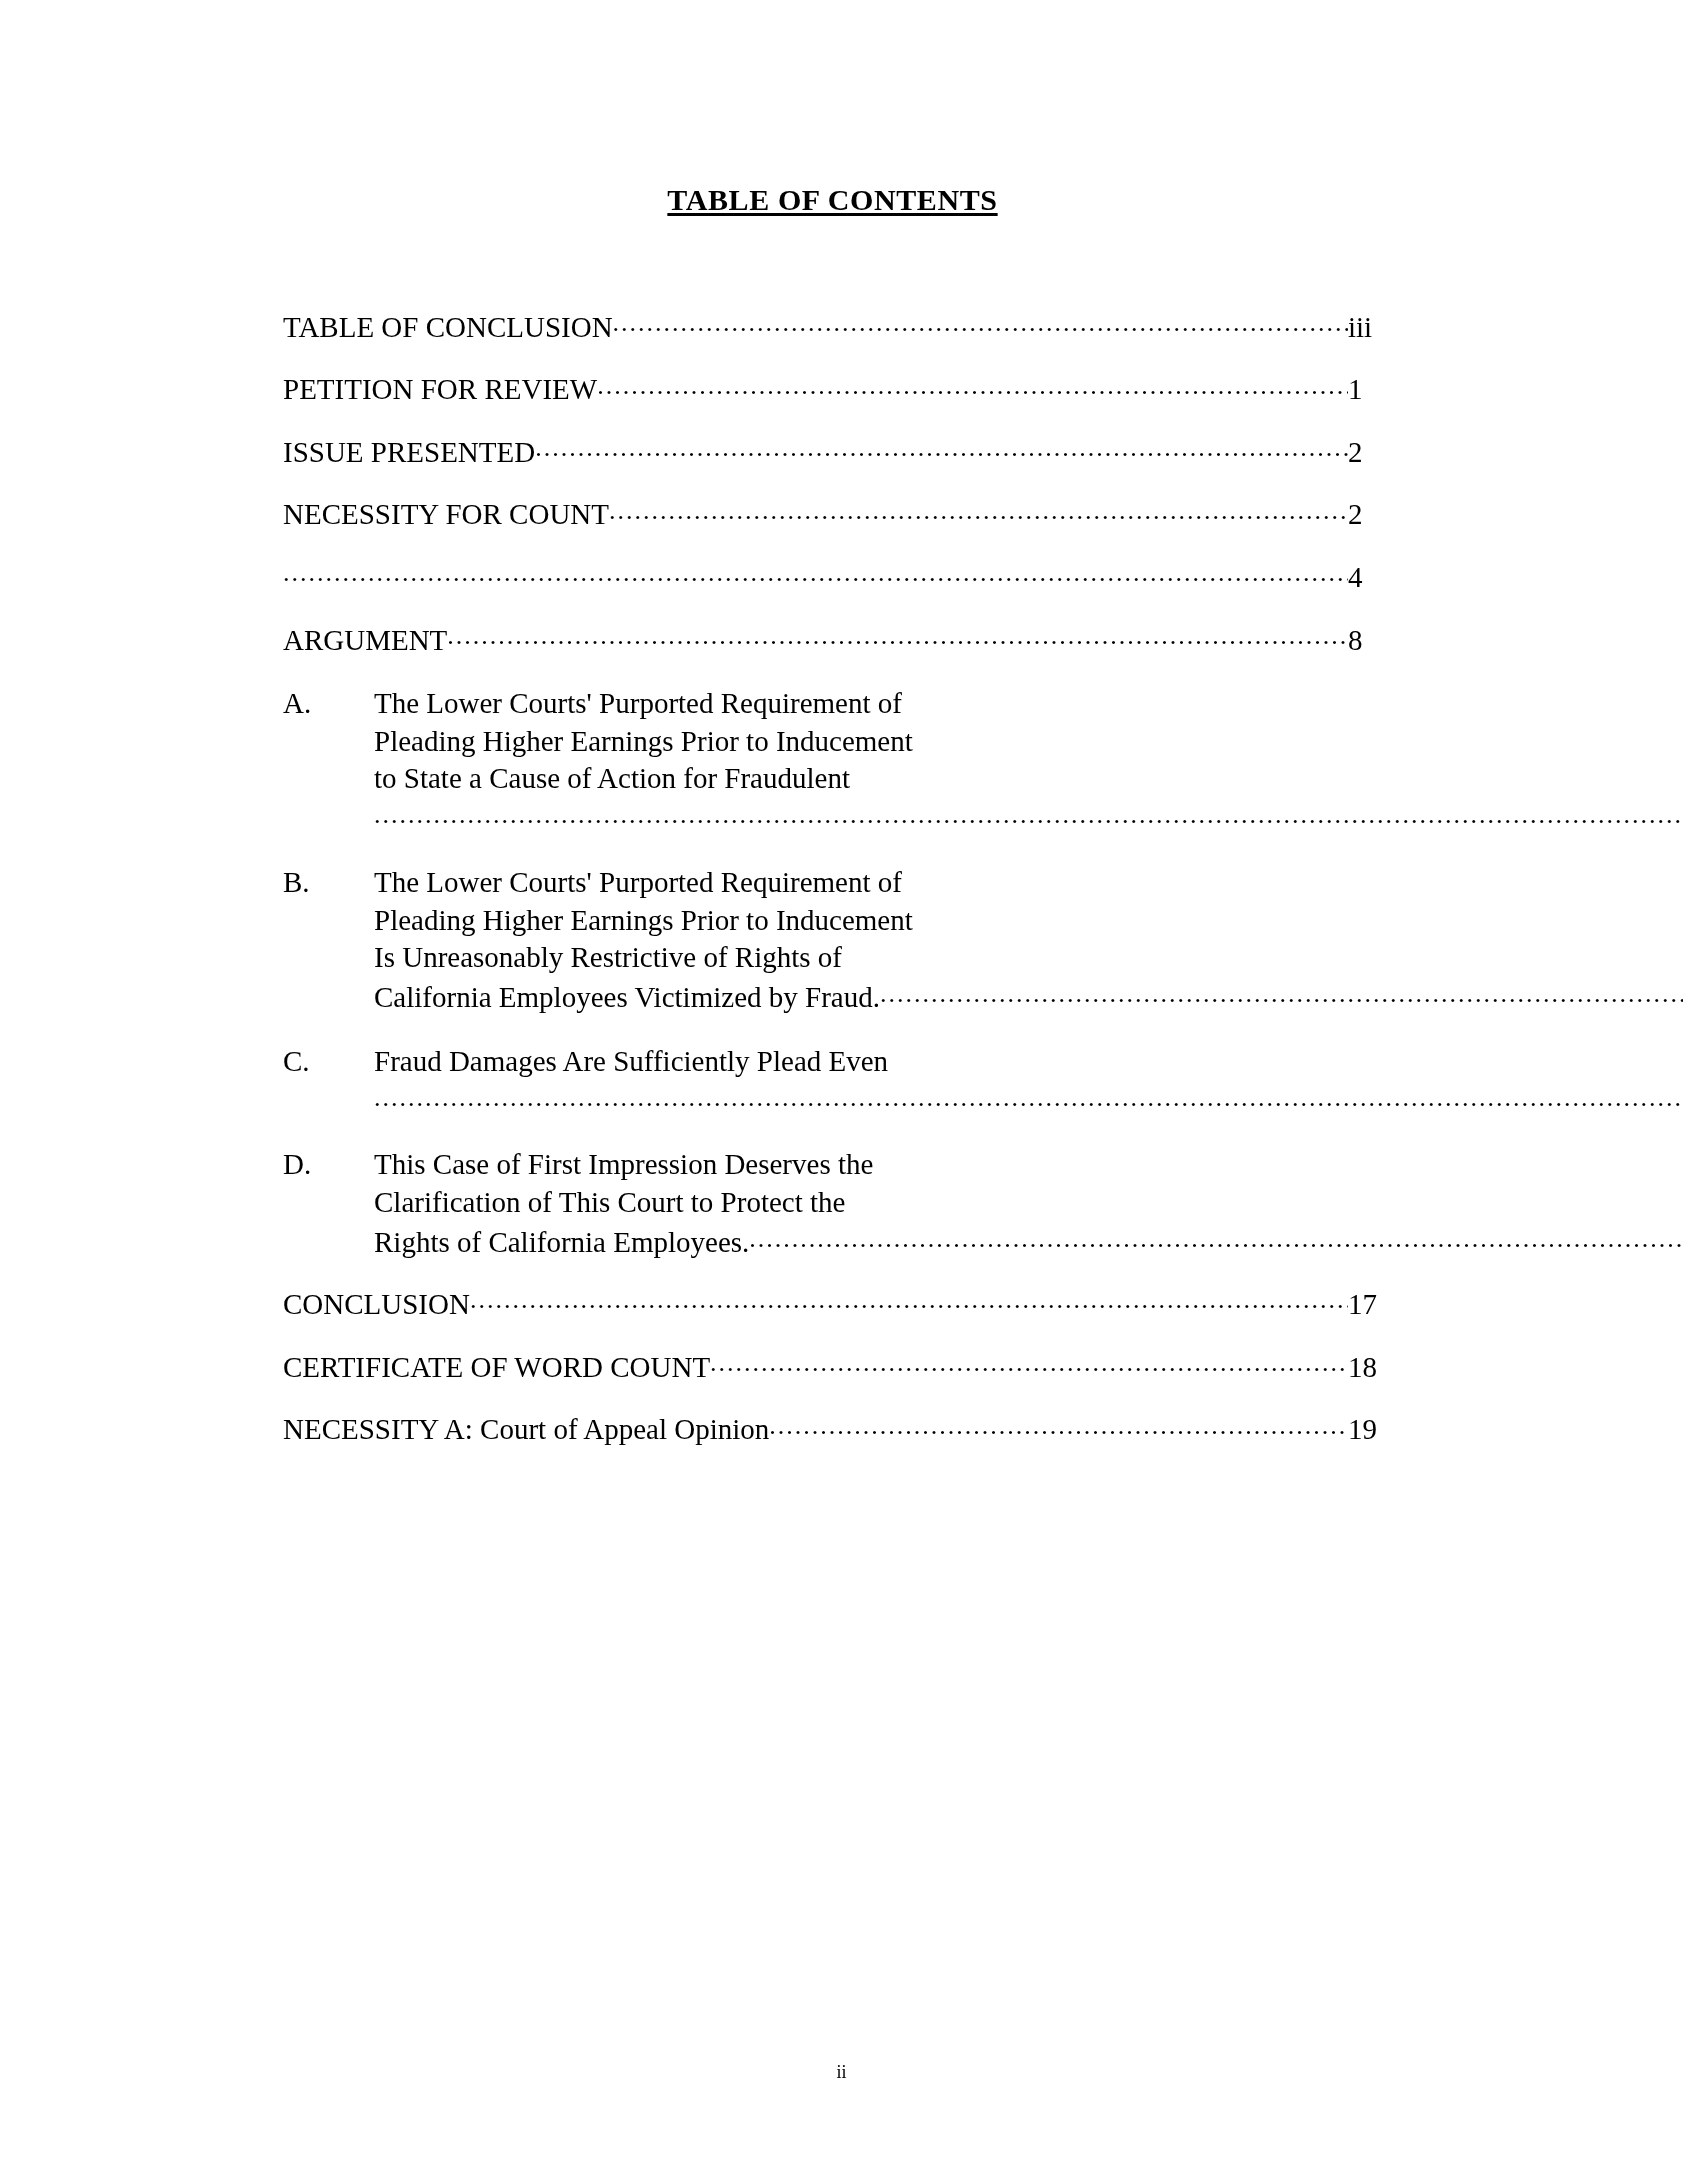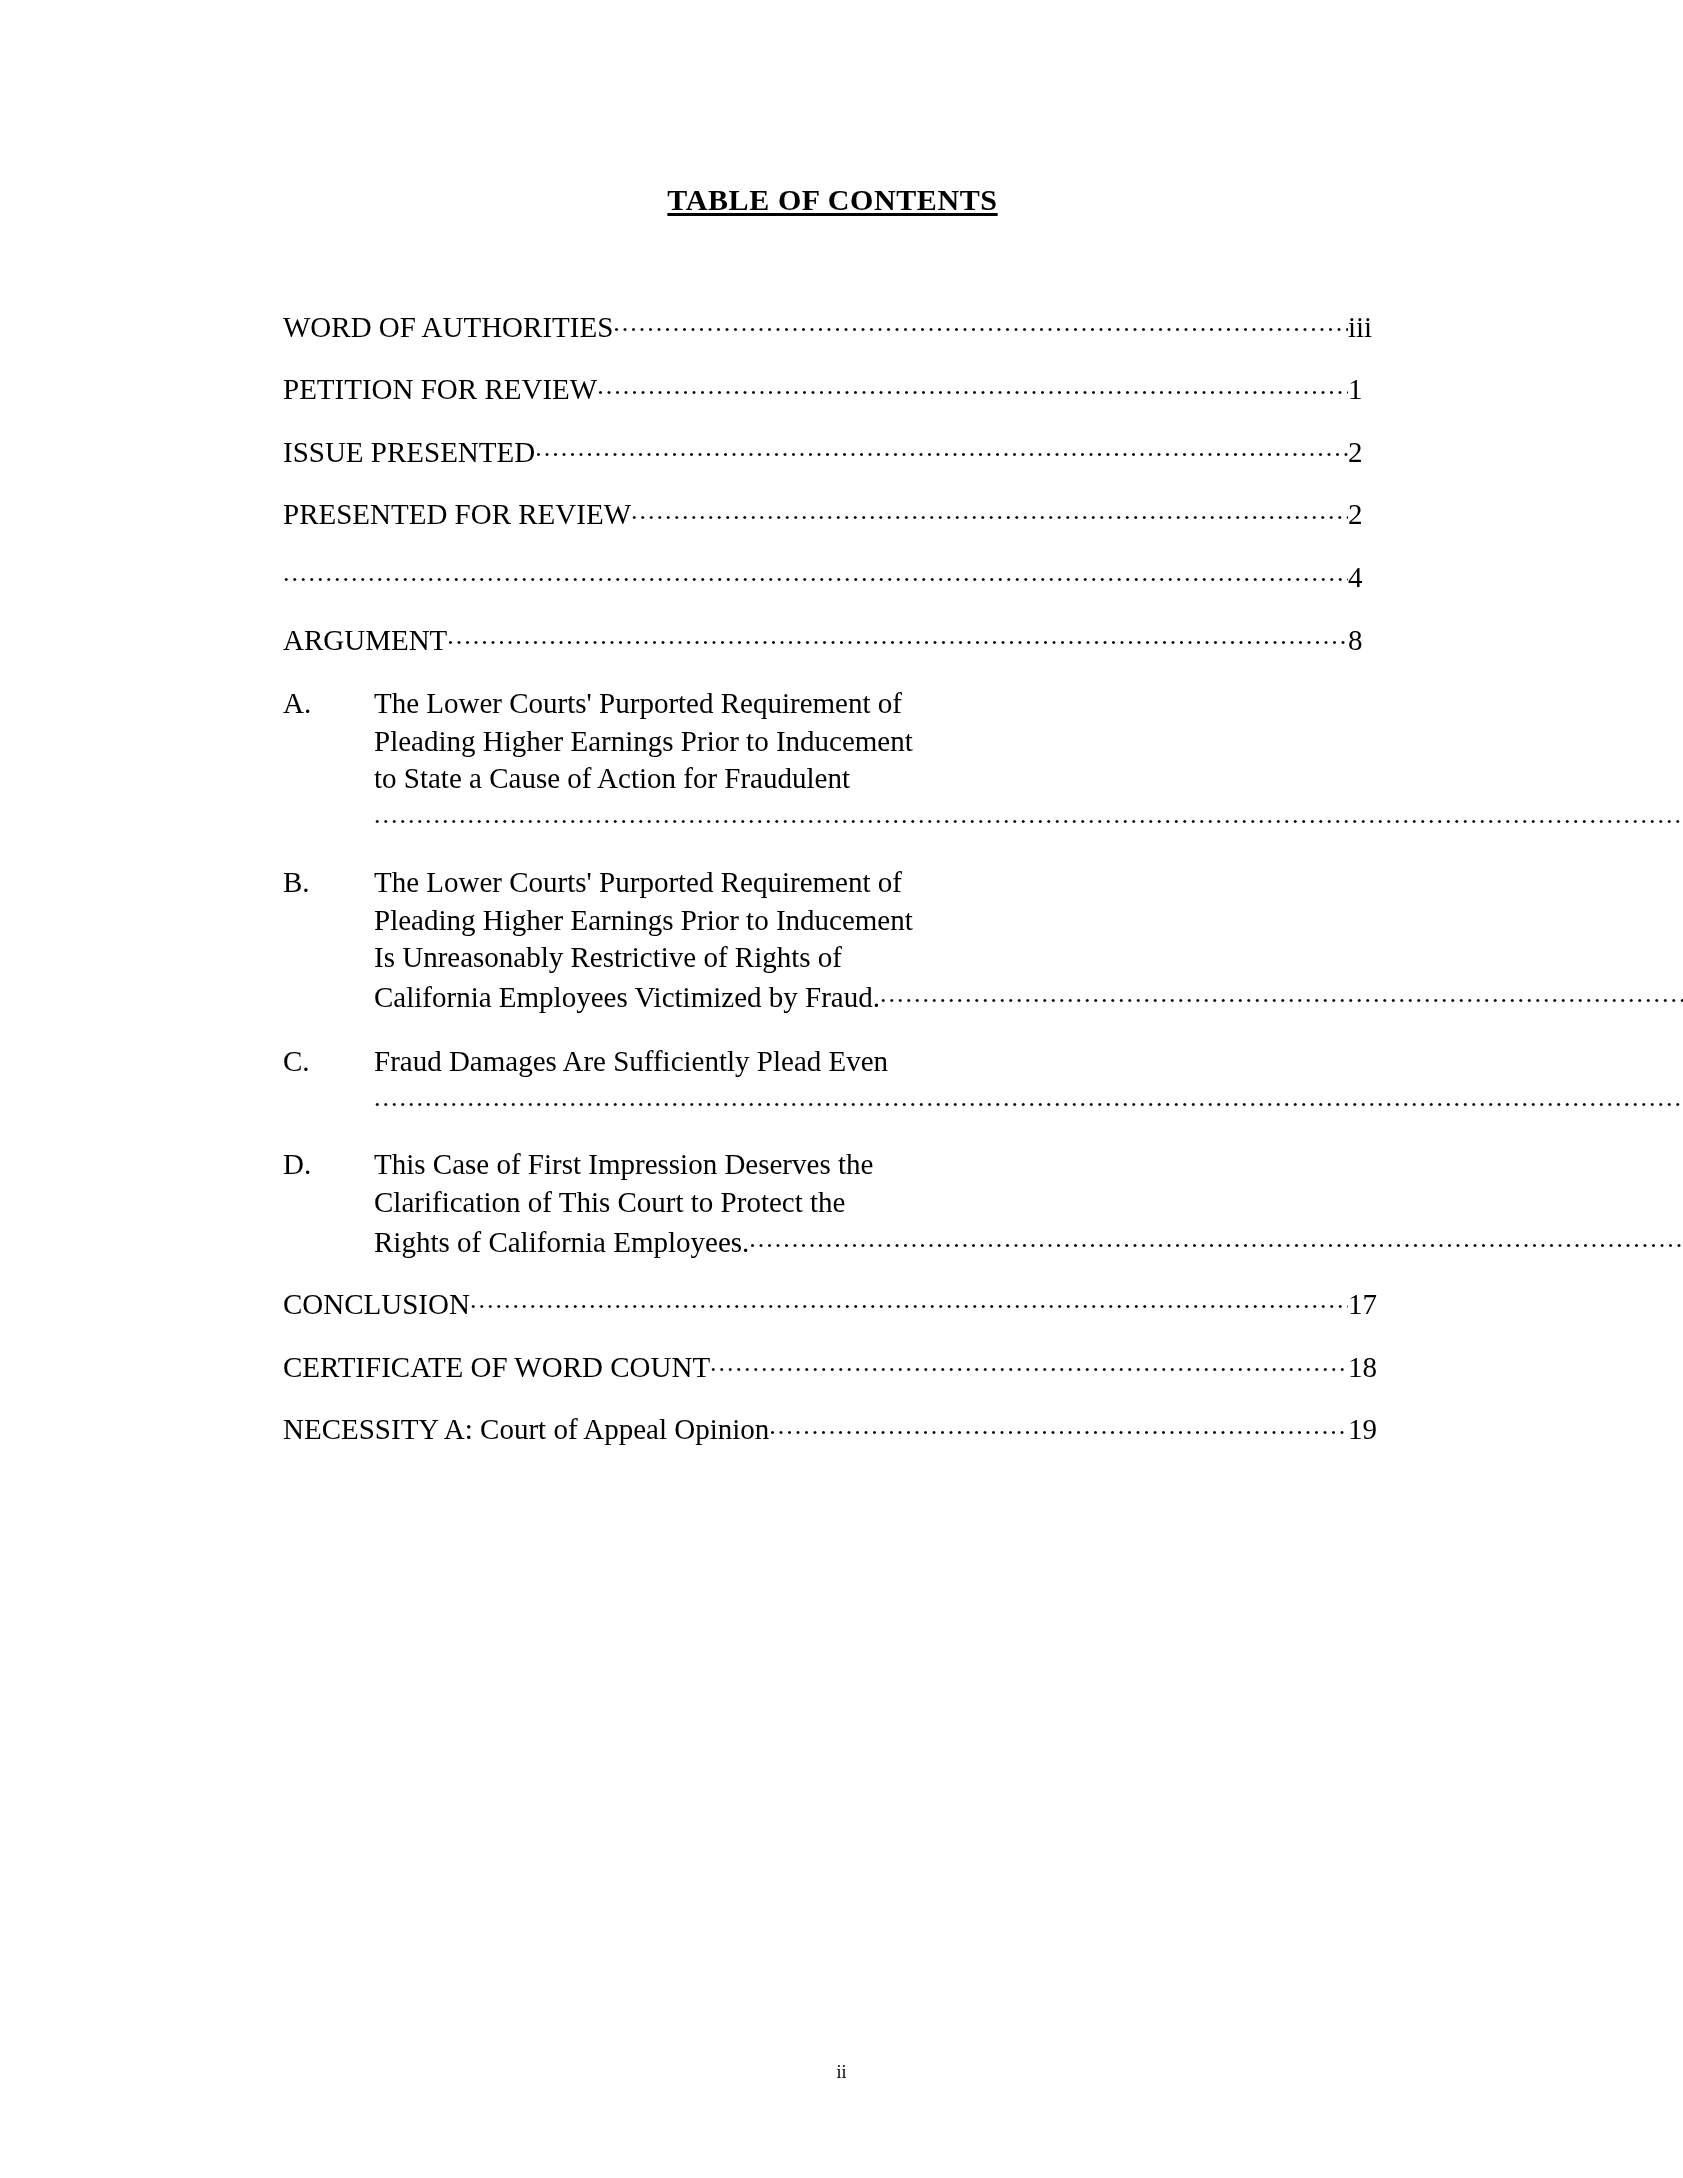--- a/index.html
+++ b/index.html
@@ -112,39 +112,39 @@
 
 <div class="page">
 
   <div class="content">
 
     <h1 class="doc-title">TABLE OF CONTENTS</h1>
 
     <div class="toc">
 
       <div class="toc-row">
-        <span class="label">WORD OF AUTHORITIES</span>
+        <span class="label">TABLE OF CONCLUSION</span>
         <span class="dots">..........................................................................................................................................................................................................................</span>
         <span class="pg">iii</span>
       </div>
 
       <div class="toc-row">
         <span class="label">PETITION FOR REVIEW</span>
         <span class="dots">..........................................................................................................................................................................................................................</span>
         <span class="pg">1</span>
       </div>
 
       <div class="toc-row">
         <span class="label">ISSUE PRESENTED</span>
         <span class="dots">..........................................................................................................................................................................................................................</span>
         <span class="pg">2</span>
       </div>
 
       <div class="toc-row">
-        <span class="label">PRESENTED FOR REVIEW</span>
+        <span class="label">NECESSITY FOR COUNT</span>
         <span class="dots">..........................................................................................................................................................................................................................</span>
         <span class="pg">2</span>
       </div>
 
       <div class="toc-row">
         <span class="dots">..........................................................................................................................................................................................................................</span>
         <span class="pg">4</span>
       </div>
 
       <div class="toc-row">

